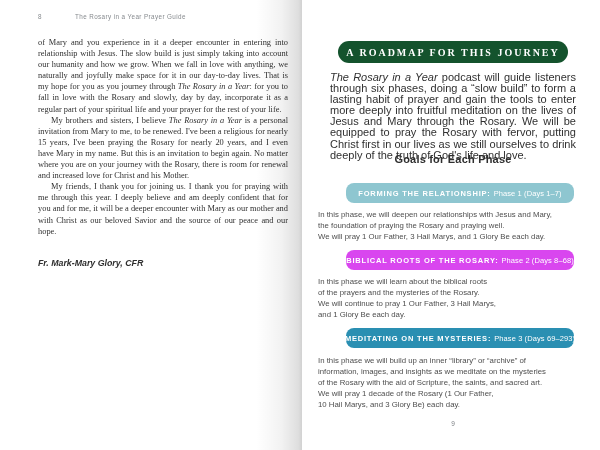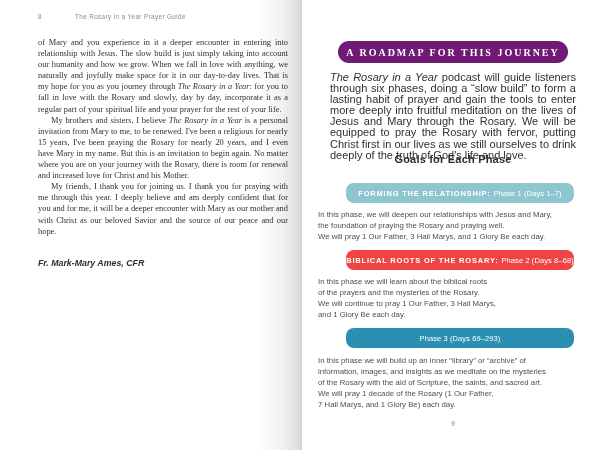--- a/index.html
+++ b/index.html
@@ -54,54 +54,55 @@
 
   <div>
     <div class="left-header">
       <span class="pg">8</span><span>The Rosary in a Year Prayer Guide</span>
     </div>
     <div class="left-body">
       <p><span>of Mary and you experience in it a deeper encounter in entering into relationship with Jesus. The slow build is just simply taking into account our humanity and how we grow. When we fall in love with anything, we naturally and joyfully make space for it in our day-to-day lives. That is my hope for you as you journey through </span><em>The Rosary in a Year</em><span>: for you to fall in love with the Rosary and slowly, day by day, incorporate it as a regular part of your spiritual life and your prayer for the rest of your life.</span></p>
       <p><span>My brothers and sisters, I believe </span><em>The Rosary in a Year</em><span> is a personal invitation from Mary to me, to be renewed. I've been a religious for nearly 15 years, I've been praying the Rosary for nearly 20 years, and I even have Mary in my name. But this is an invitation to begin again. No matter where you are on your journey with the Rosary, there is room for renewal and increased love for Christ and his Mother.</span></p>
       <p><span>My friends, I thank you for joining us. I thank you for praying with me through this year. I deeply believe and am deeply confident that for you and for me, it will be a deeper encounter with Mary as our mother and with Christ as our beloved Savior and the source of our peace and our hope.</span></p>
     </div>
-    <div class="signature">Fr. Mark-Mary Ames, CFR</div>
+    <div class="signature">Fr. Mark-Mary Glory, CFR</div>
   </div>
 
   <div class="gutter"></div>
 
   <div>
-    <div class="banner" style="background-color: #701a75;">A ROADMAP FOR THIS JOURNEY</div>
+    <div class="banner" style="background-color: #14532d;">A ROADMAP FOR THIS JOURNEY</div>
 
     <div class="intro"><em>The Rosary in a Year</em><span> podcast will guide listeners through six phases, doing a “slow build” to form a lasting habit of prayer and gain the tools to enter more deeply into fruitful meditation on the lives of Jesus and Mary through the Rosary. We will be equipped to pray the Rosary with fervor, putting Christ first in our lives as we still ourselves to drink deeply of the truth of God's life and love.</span></div>
 
     <div class="goals-heading">Goals for Each Phase</div>
 
     <div class="phase-bar bar-1" style="background-color: rgb(142, 198, 208);">
       <span class="lbl">FORMING THE RELATIONSHIP:</span>
       <span class="rng">Phase 1 (Days 1–7)</span>
     </div>
     <div class="phase-desc desc-1">In this phase, we will deepen our relationships with Jesus and Mary,
 the foundation of praying the Rosary and praying well.
 We will pray 1 Our Father, 3 Hail Marys, and 1 Glory Be each day.</div>
 
-    <div class="phase-bar bar-2" style="background-color: #ef4444;">
+    <div class="phase-bar bar-2" style="background-color: #d946ef;">
       <span class="lbl">BIBLICAL ROOTS OF THE ROSARY:</span>
       <span class="rng">Phase 2 (Days 8–68)</span>
     </div>
     <div class="phase-desc desc-2">In this phase we will learn about the biblical roots
 of the prayers and the mysteries of the Rosary.
 We will continue to pray 1 Our Father, 3 Hail Marys,
 and 1 Glory Be each day.</div>
 
     <div class="phase-bar bar-3" style="background-color: rgb(42, 143, 178);">
+      <span class="lbl">MEDITATING ON THE MYSTERIES:</span>
       <span class="rng">Phase 3 (Days 69–293)</span>
     </div>
     <div class="phase-desc desc-3">In this phase we will build up an inner “library” or “archive” of
 information, images, and insights as we meditate on the mysteries
 of the Rosary with the aid of Scripture, the saints, and sacred art.
 We will pray 1 decade of the Rosary (1 Our Father,
-7 Hail Marys, and 1 Glory Be) each day.</div>
+10 Hail Marys, and 3 Glory Be) each day.</div>
 
     <div class="right-pagenum">9</div>
   </div>
 
 </div>
 
 </body></html>

